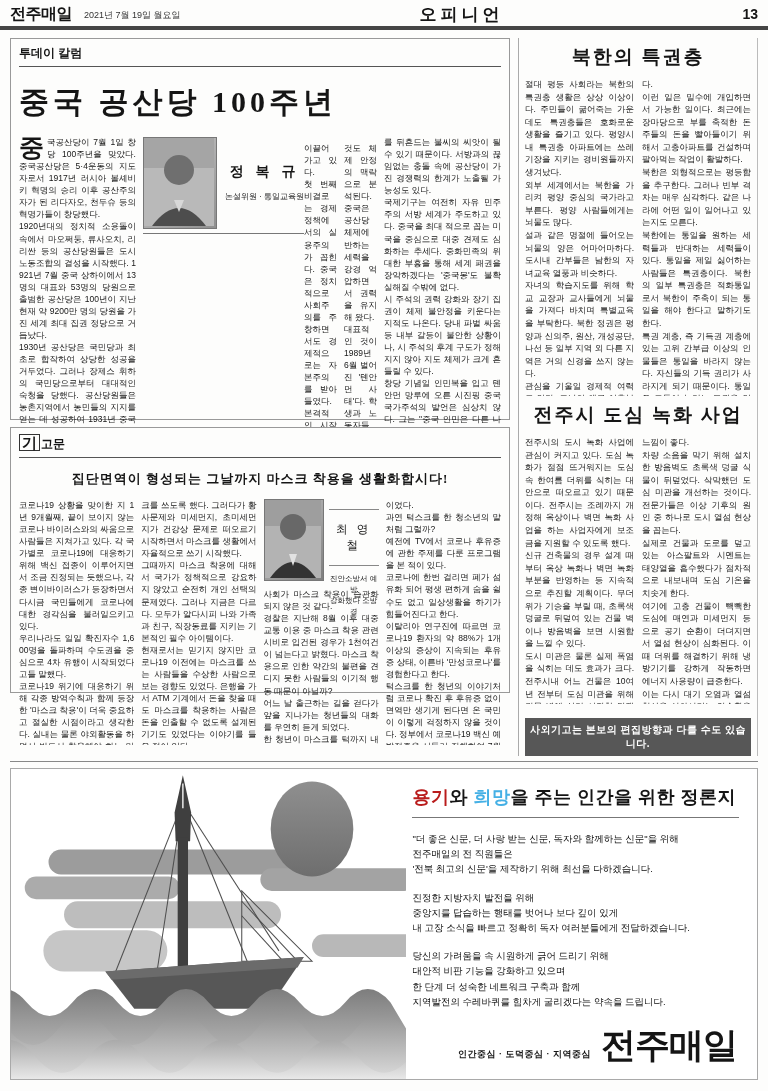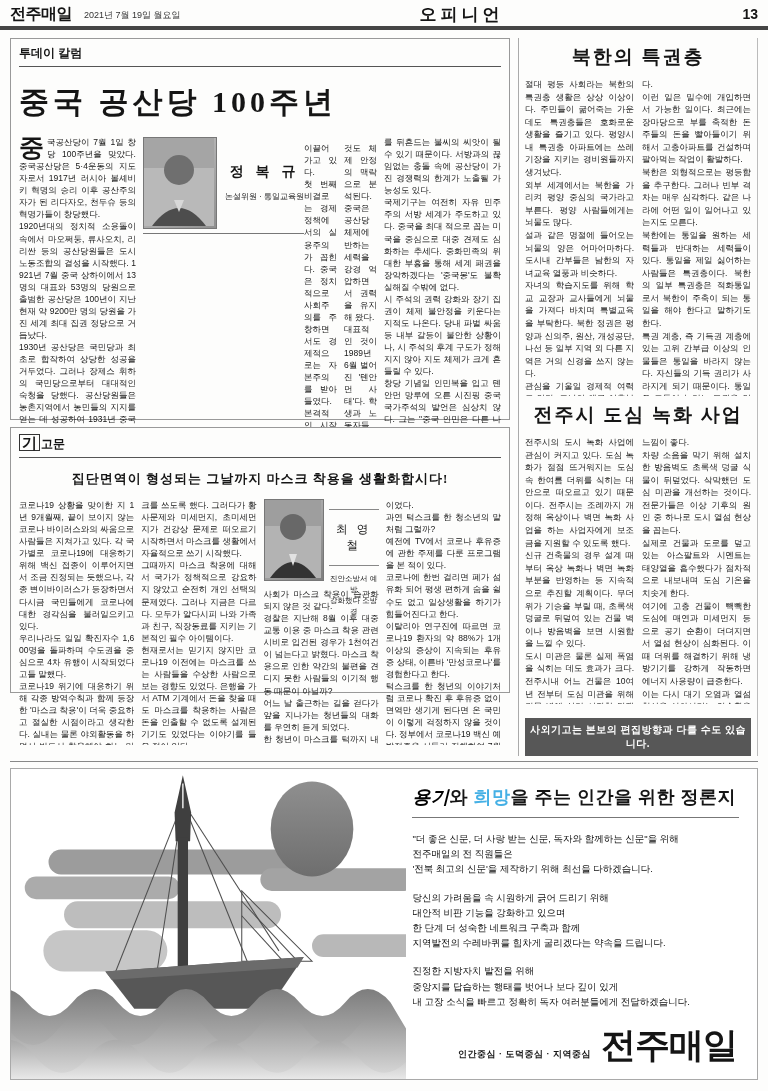--- a/index.html
+++ b/index.html
@@ -63,21 +63,21 @@
   .ed-body2{height:268px;}
   .notice{margin-top:auto;background:#575757;color:#fff;text-align:center;font-size:10px;font-weight:bold;
           padding:5px 2px;letter-spacing:0.5px;}
   
   .page-rule{margin:5px 10px 0;border-top:1px solid #888;}
   .ad{margin:6px 10px 0;border:1px solid #a9a9a9;height:312px;display:flex;box-sizing:border-box;background:#fff;}
   .ad-art{width:53%;position:relative;overflow:hidden;}
   .ad-art svg{display:block;width:100%;height:100%;}
   .ad-text{flex:1;padding:16px 18px 8px 6px;display:flex;flex-direction:column;box-sizing:border-box;}
   .ad-title{font-size:18px;font-weight:bold;letter-spacing:0.5px;}
-  .ad-title .gold{color:#000000;font-style:italic;}
+  .ad-title .gold{color:#b91c1c;}
   .ad-title .blue{color:#45b0e5;}
   .ad-title-rule{border-top:1px solid #777;margin-top:8px;}
   .ad-para{font-size:9.5px;line-height:1.6;margin-top:13px;white-space:pre-line;color:#111;}
   .ad-logo-row{margin-top:auto;display:flex;align-items:baseline;justify-content:flex-end;gap:10px;padding:0 2px 2px 0;}
   .ad-slogan{font-size:9px;font-weight:bold;letter-spacing:0.5px;}
   .ad-logo{font-size:35px;font-weight:900;letter-spacing:-1px;}
 </style>
 </head>
 <body>
 
@@ -289,27 +289,27 @@
       </svg>
     </div>
     <div class="ad-text">
       <div class="ad-title">
         <span class="gold">용기</span><span>와 </span><span class="blue">희망</span><span>을 주는 인간을 위한 정론지</span>
       </div>
       <div class="ad-title-rule"></div>
       <div class="ad-para">"더 좋은 신문, 더 사랑 받는 신문, 독자와 함께하는 신문"을 위해
 전주매일의 전 직원들은
 '전북 최고의 신문'을 제작하기 위해 최선을 다하겠습니다.</div>
+      <div class="ad-para">진정한 지방자치 발전을 위해
+중앙지를 답습하는 행태를 벗어나 보다 깊이 있게
+내 고장 소식을 빠르고 정확히 독자 여러분들에게 전달하겠습니다.</div>
       <div class="ad-para">당신의 가려움을 속 시원하게 긁어 드리기 위해
 대안적 비판 기능을 강화하고 있으며
 한 단계 더 성숙한 네트워크 구축과 함께
 지역발전의 수레바퀴를 힘차게 굴리겠다는 약속을 드립니다.</div>
-      <div class="ad-para">진정한 지방자치 발전을 위해
-중앙지를 답습하는 행태를 벗어나 보다 깊이 있게
-내 고장 소식을 빠르고 정확히 독자 여러분들에게 전달하겠습니다.</div>
       <div class="ad-logo-row">
         <span class="ad-slogan">인간중심 · 도덕중심 · 지역중심</span>
         <span class="ad-logo">전주매일</span>
       </div>
     </div>
   </div>
 
 </div>
 
 </body></html>

